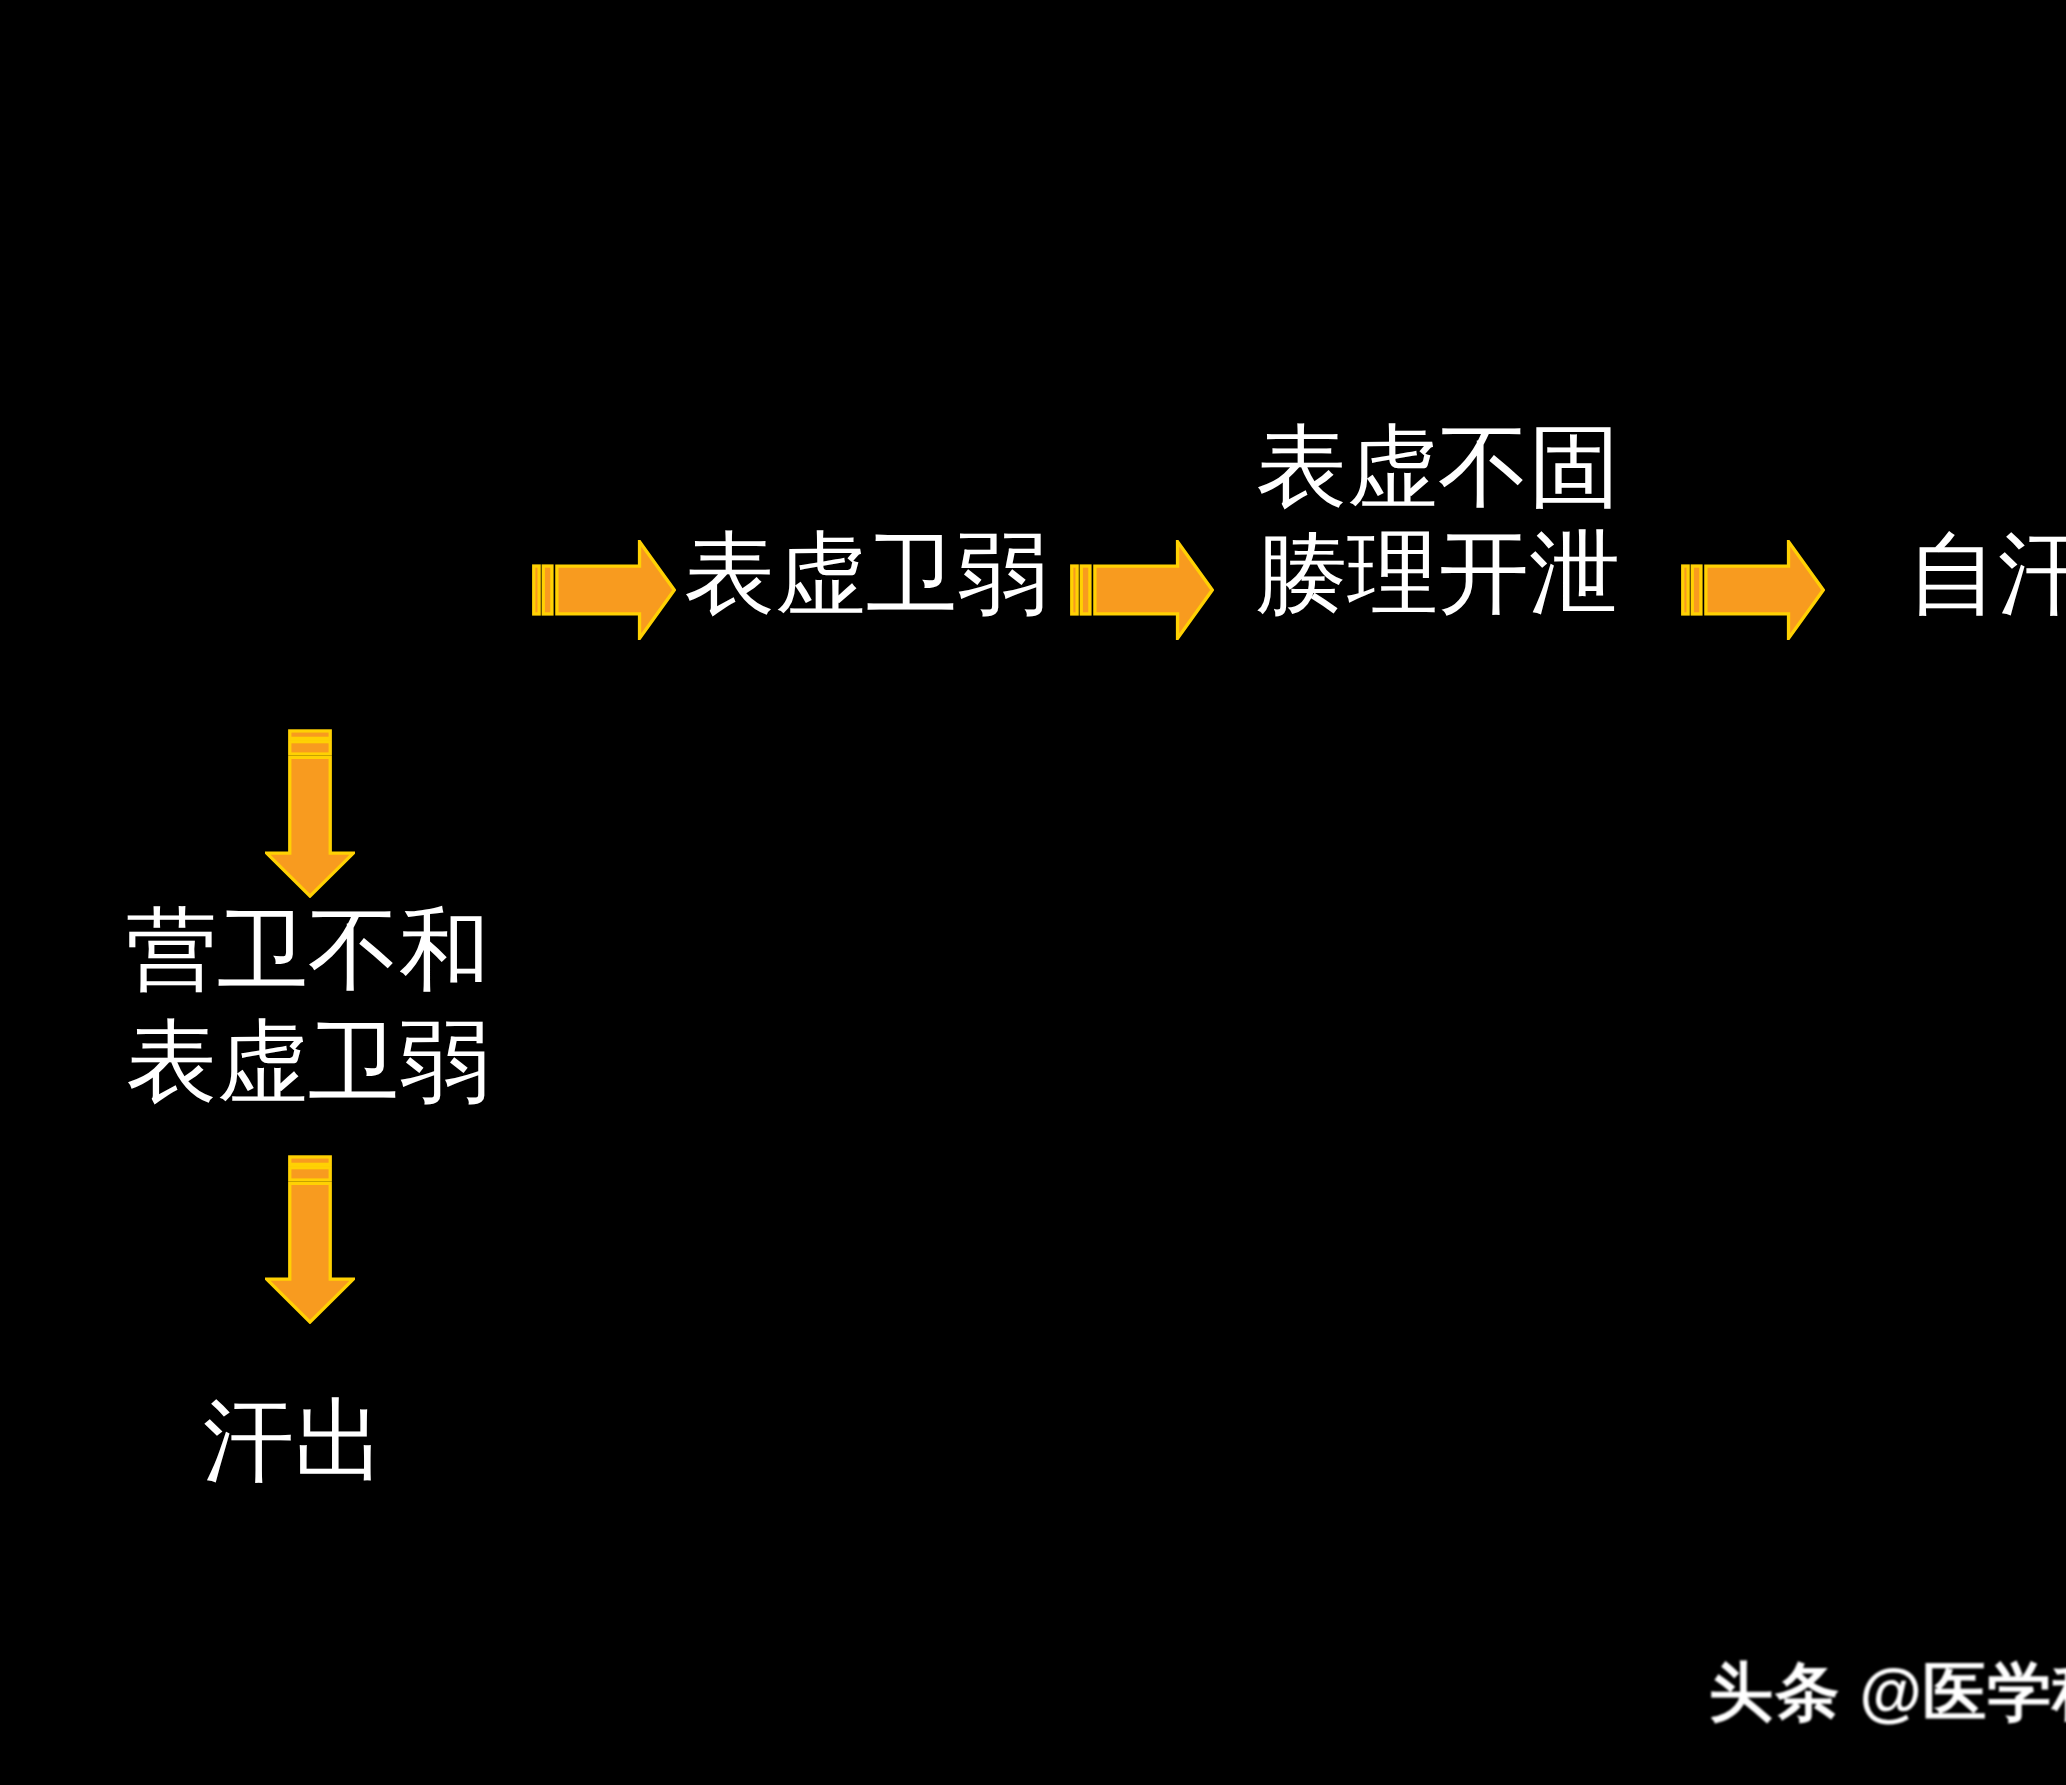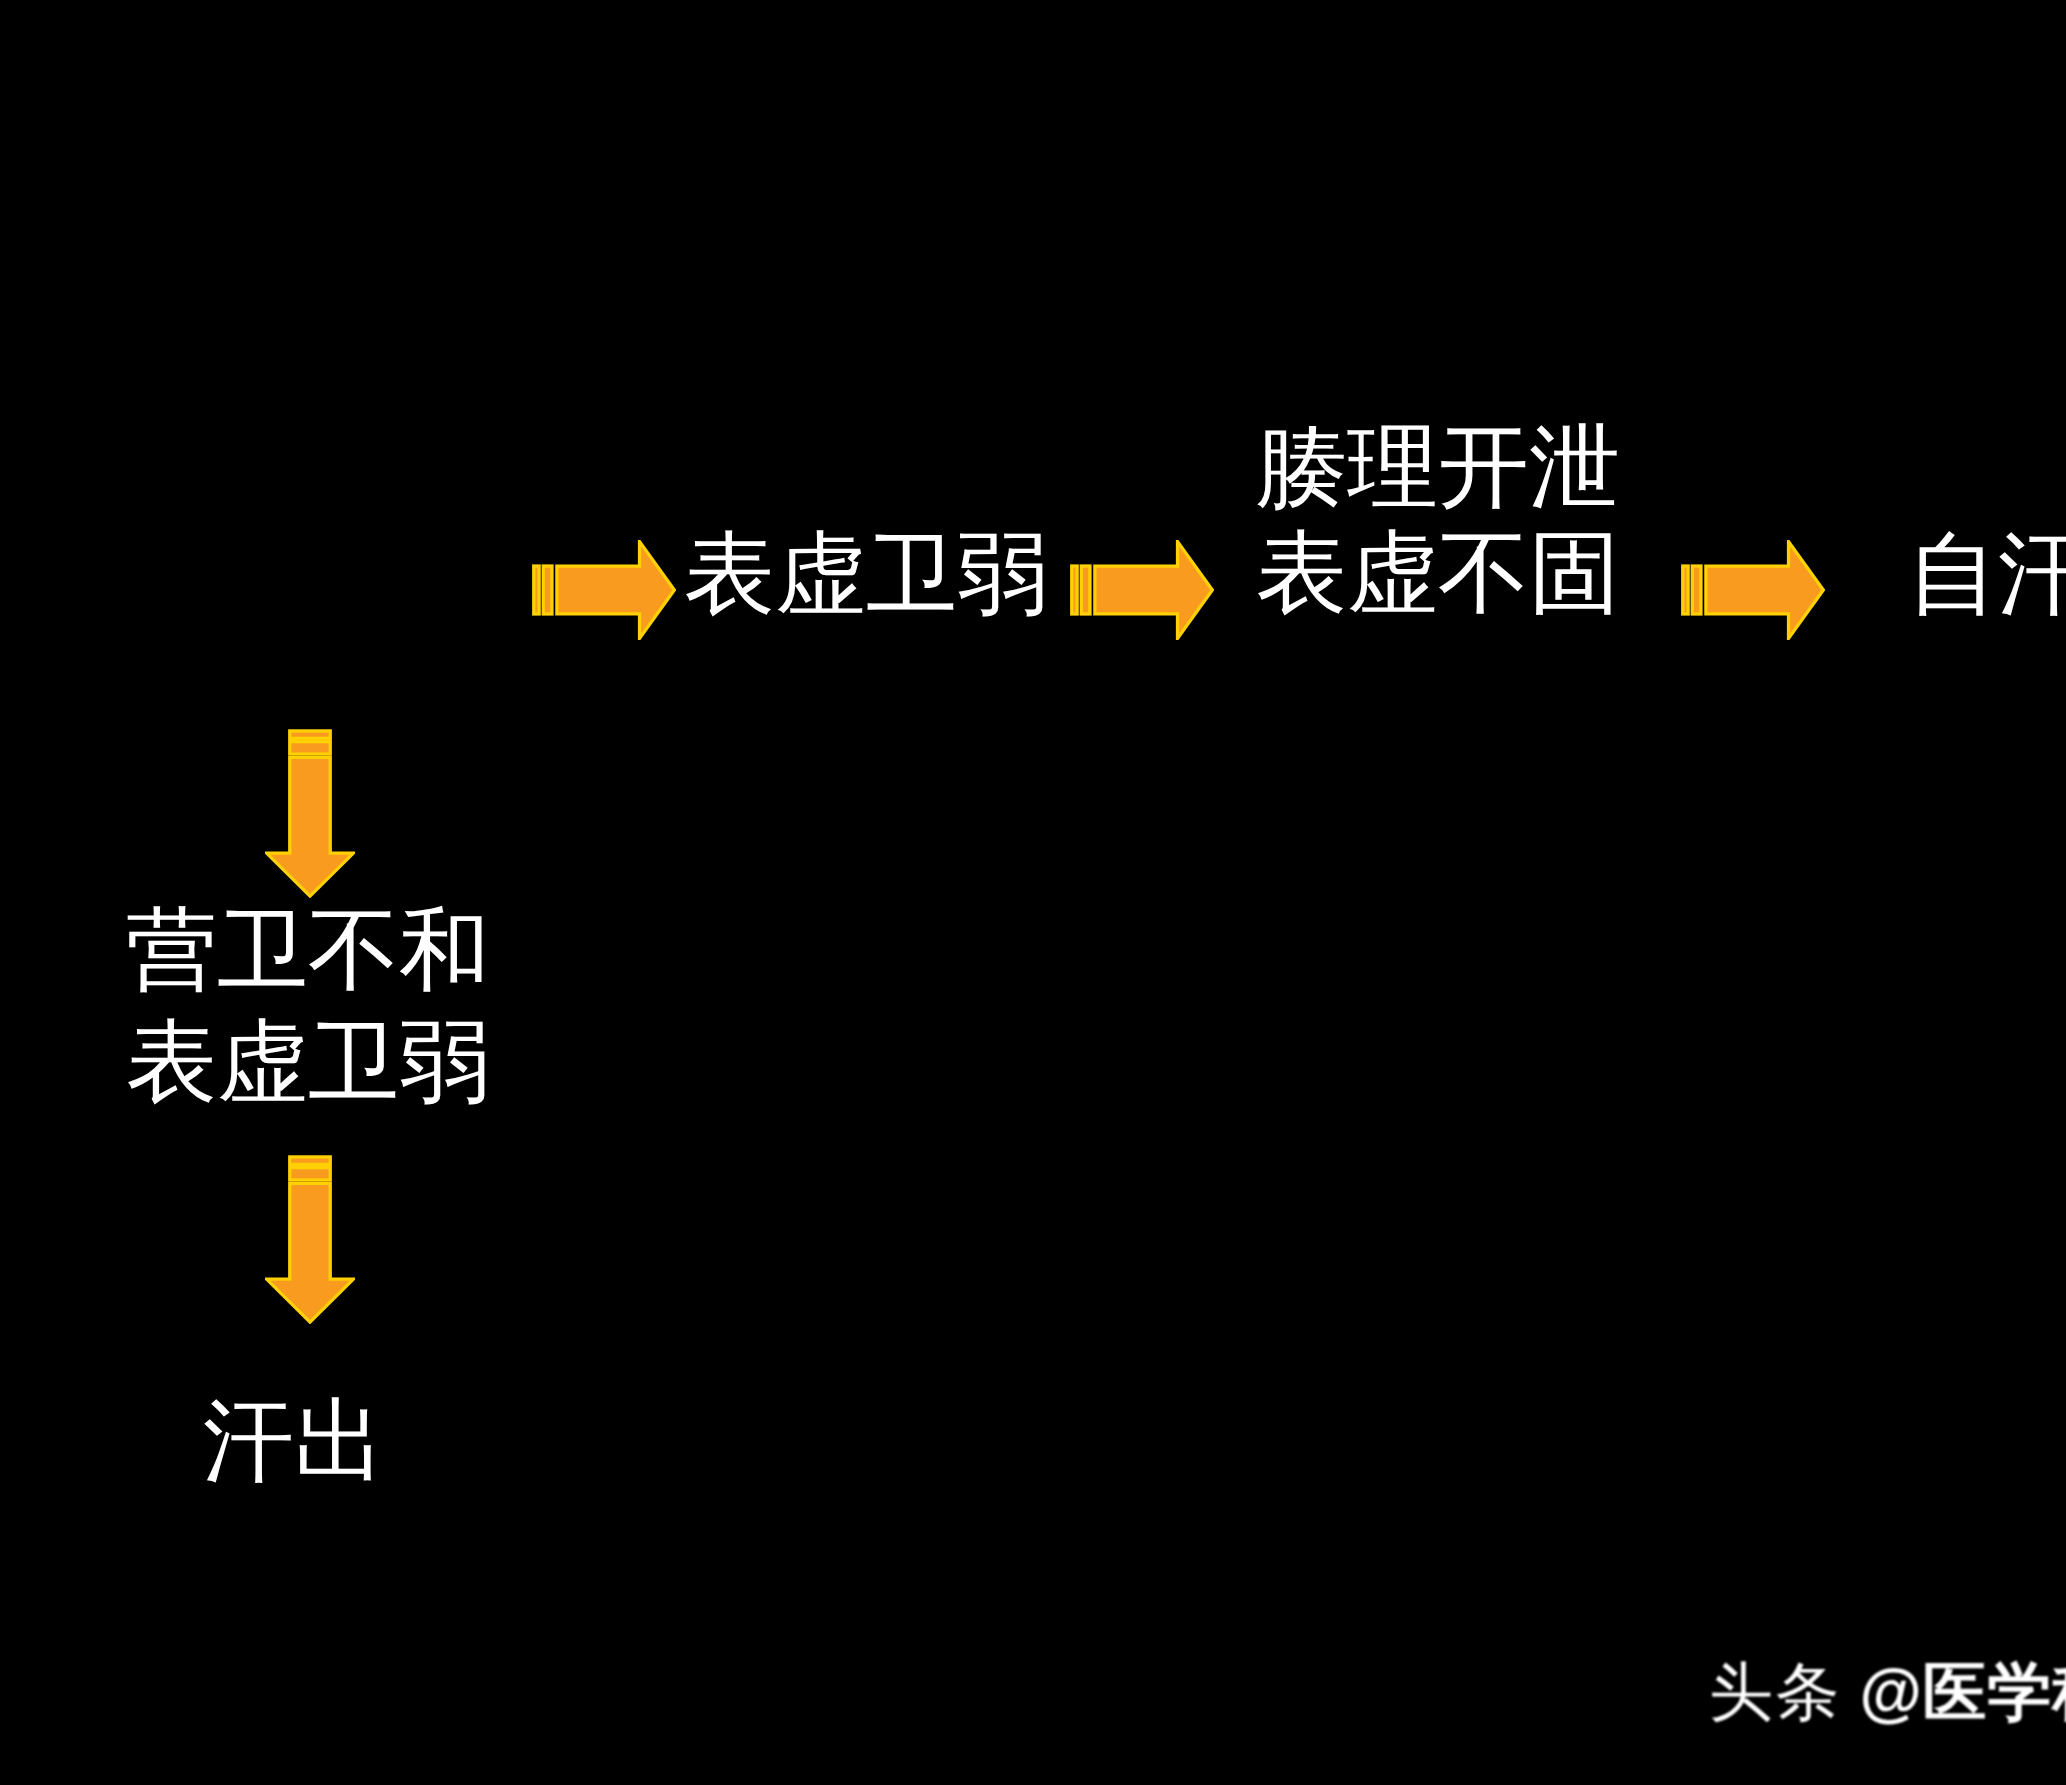--- a/index.html
+++ b/index.html
@@ -70,21 +70,21 @@
   .watermark {
     left: 1709px;
     top: 1653px;
     color: var(--watermark);
     font-family: "Liberation Sans", "DejaVu Sans", sans-serif;
     font-size: 64px;
     line-height: 79px;
     white-space: nowrap;
     filter: blur(0.8px);
   }
-  .wm-brand { font-weight: 400; letter-spacing: 2.5px; }
+  .wm-brand { font-weight: 700; letter-spacing: 2.5px; }
   .wm-handle { font-weight: 700; margin-left: 17.4px; letter-spacing: 0.8px; }
 </style>
 </head>
 <body>
 
 <div class="slide">
 
 
 
   <svg class="abs arrow harrow-1" width="144" height="100" viewBox="0 0 348 242" aria-hidden="true">
@@ -97,22 +97,22 @@
     <div class="line">表虚卫弱</div>
   </div>
 
   <svg class="abs arrow harrow-2" width="144" height="100" viewBox="0 0 348 242" aria-hidden="true">
     <rect x="4" y="63" width="13" height="116"></rect>
     <rect x="27" y="63" width="21" height="116"></rect>
     <path d="M60,63 H260 V4 L344,121 L260,238 V179 H60 Z"></path>
   </svg>
 
   <div class="abs node lh257 node-surface">
+    <div class="line">表虚不固</div>
     <div class="line">腠理开泄</div>
-    <div class="line">表虚不固</div>
   </div>
 
   <svg class="abs arrow harrow-3" width="144" height="100" viewBox="0 0 348 242" aria-hidden="true">
     <rect x="4" y="63" width="13" height="116"></rect>
     <rect x="27" y="63" width="21" height="116"></rect>
     <path d="M60,63 H260 V4 L344,121 L260,238 V179 H60 Z"></path>
   </svg>
 
   <div class="abs node lh257 node-zihan">
     <div class="line">自汗</div>

